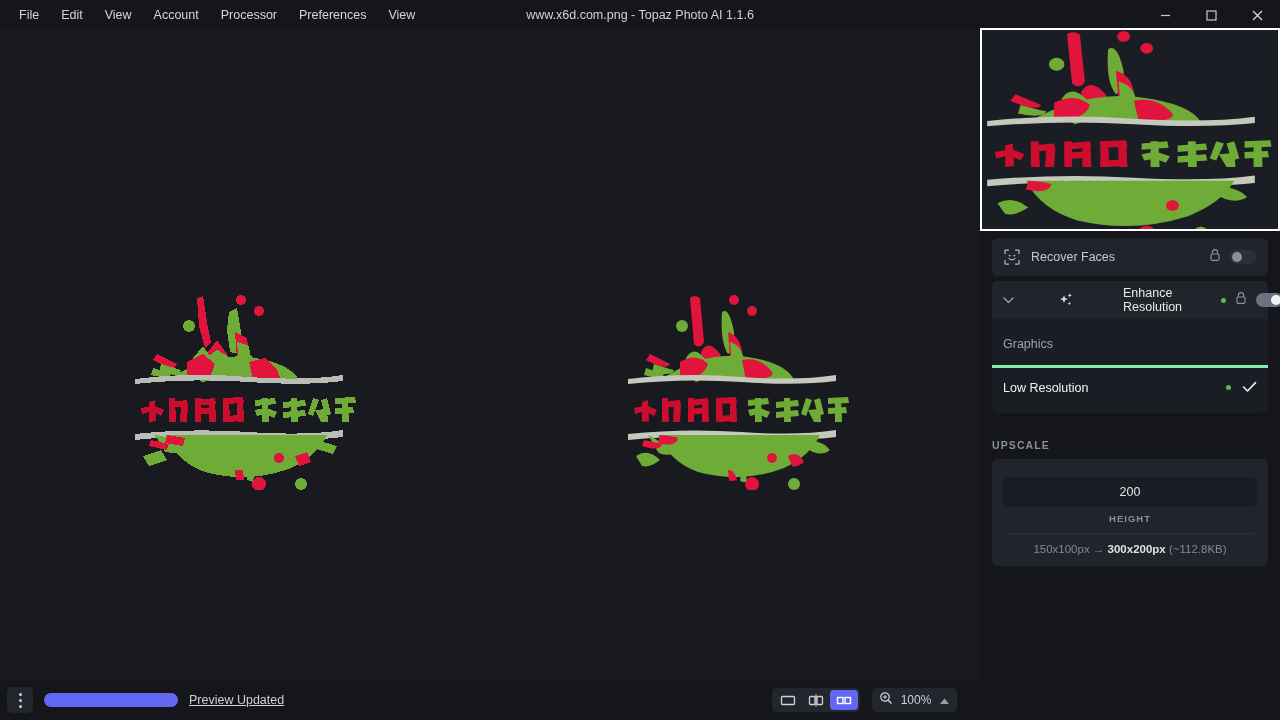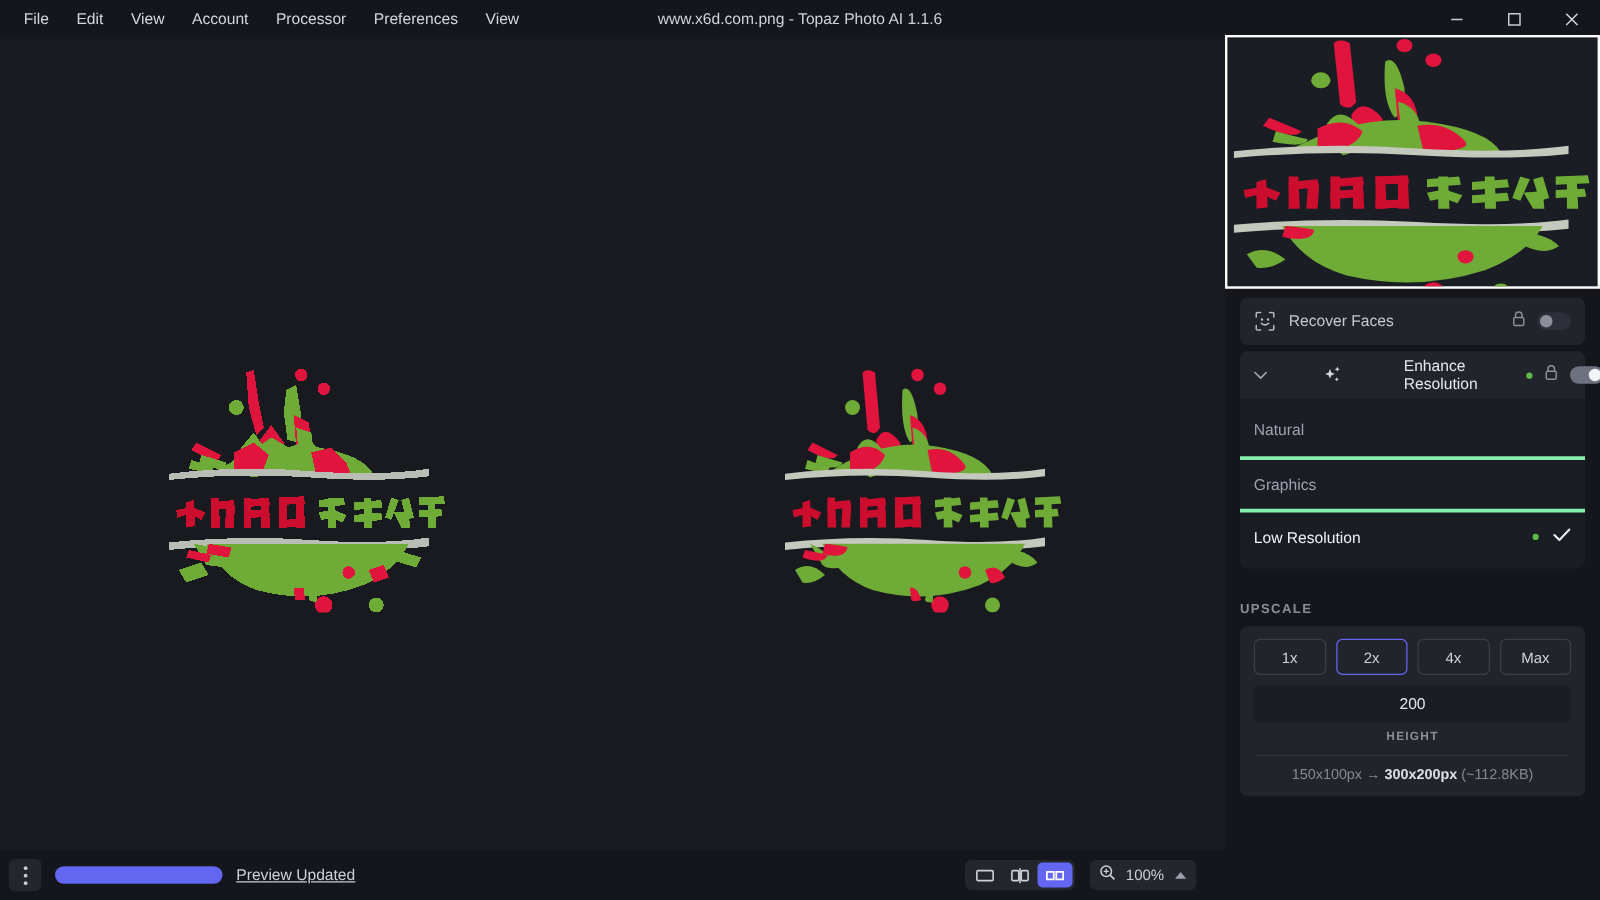--- a/index.html
+++ b/index.html
@@ -514,47 +514,38 @@
               </svg>
           </span>
           <span class="toggle on">
               <i></i>
             </span>
         </span>
       </div>
 
       <div class="model-list">
         <div class="model-item">
-          <span class="model-name">Natural</span>
-        </div>
-        <div class="model-item">
           <span class="model-name">Graphics</span>
         </div>
         <div class="model-item selected">
           <span class="model-name">Low Resolution</span>
           <span class="model-right">
             <span class="dot"></span>
             <span>
               <svg width="15" height="12" viewBox="0 0 15 12">
                   <path d="M1.5 6 L5.5 10 L13.5 1.6" fill="none" stroke="#f0f1f5" stroke-width="1.6" stroke-linecap="round" stroke-linejoin="round"></path>
                 </svg>
             </span>
           </span>
         </div>
       </div>
 
       <div class="section-title">UPSCALE</div>
 
       <div class="upscale-card">
-        <div class="factor-row">
-          <div class="factor">1x</div>
-          <div class="factor active">2x</div>
-          <div class="factor">4x</div>
-          <div class="factor">Max</div>
-        </div>
         <div class="dim-row">
           <div class="dim-cell">
             <div class="dim-box">200</div>
             <div class="dim-lab">HEIGHT</div>
           </div>
         </div>
         <div class="divider"></div>
         <div class="size-line">
           <span>150x100px</span>
           <span>→</span>

